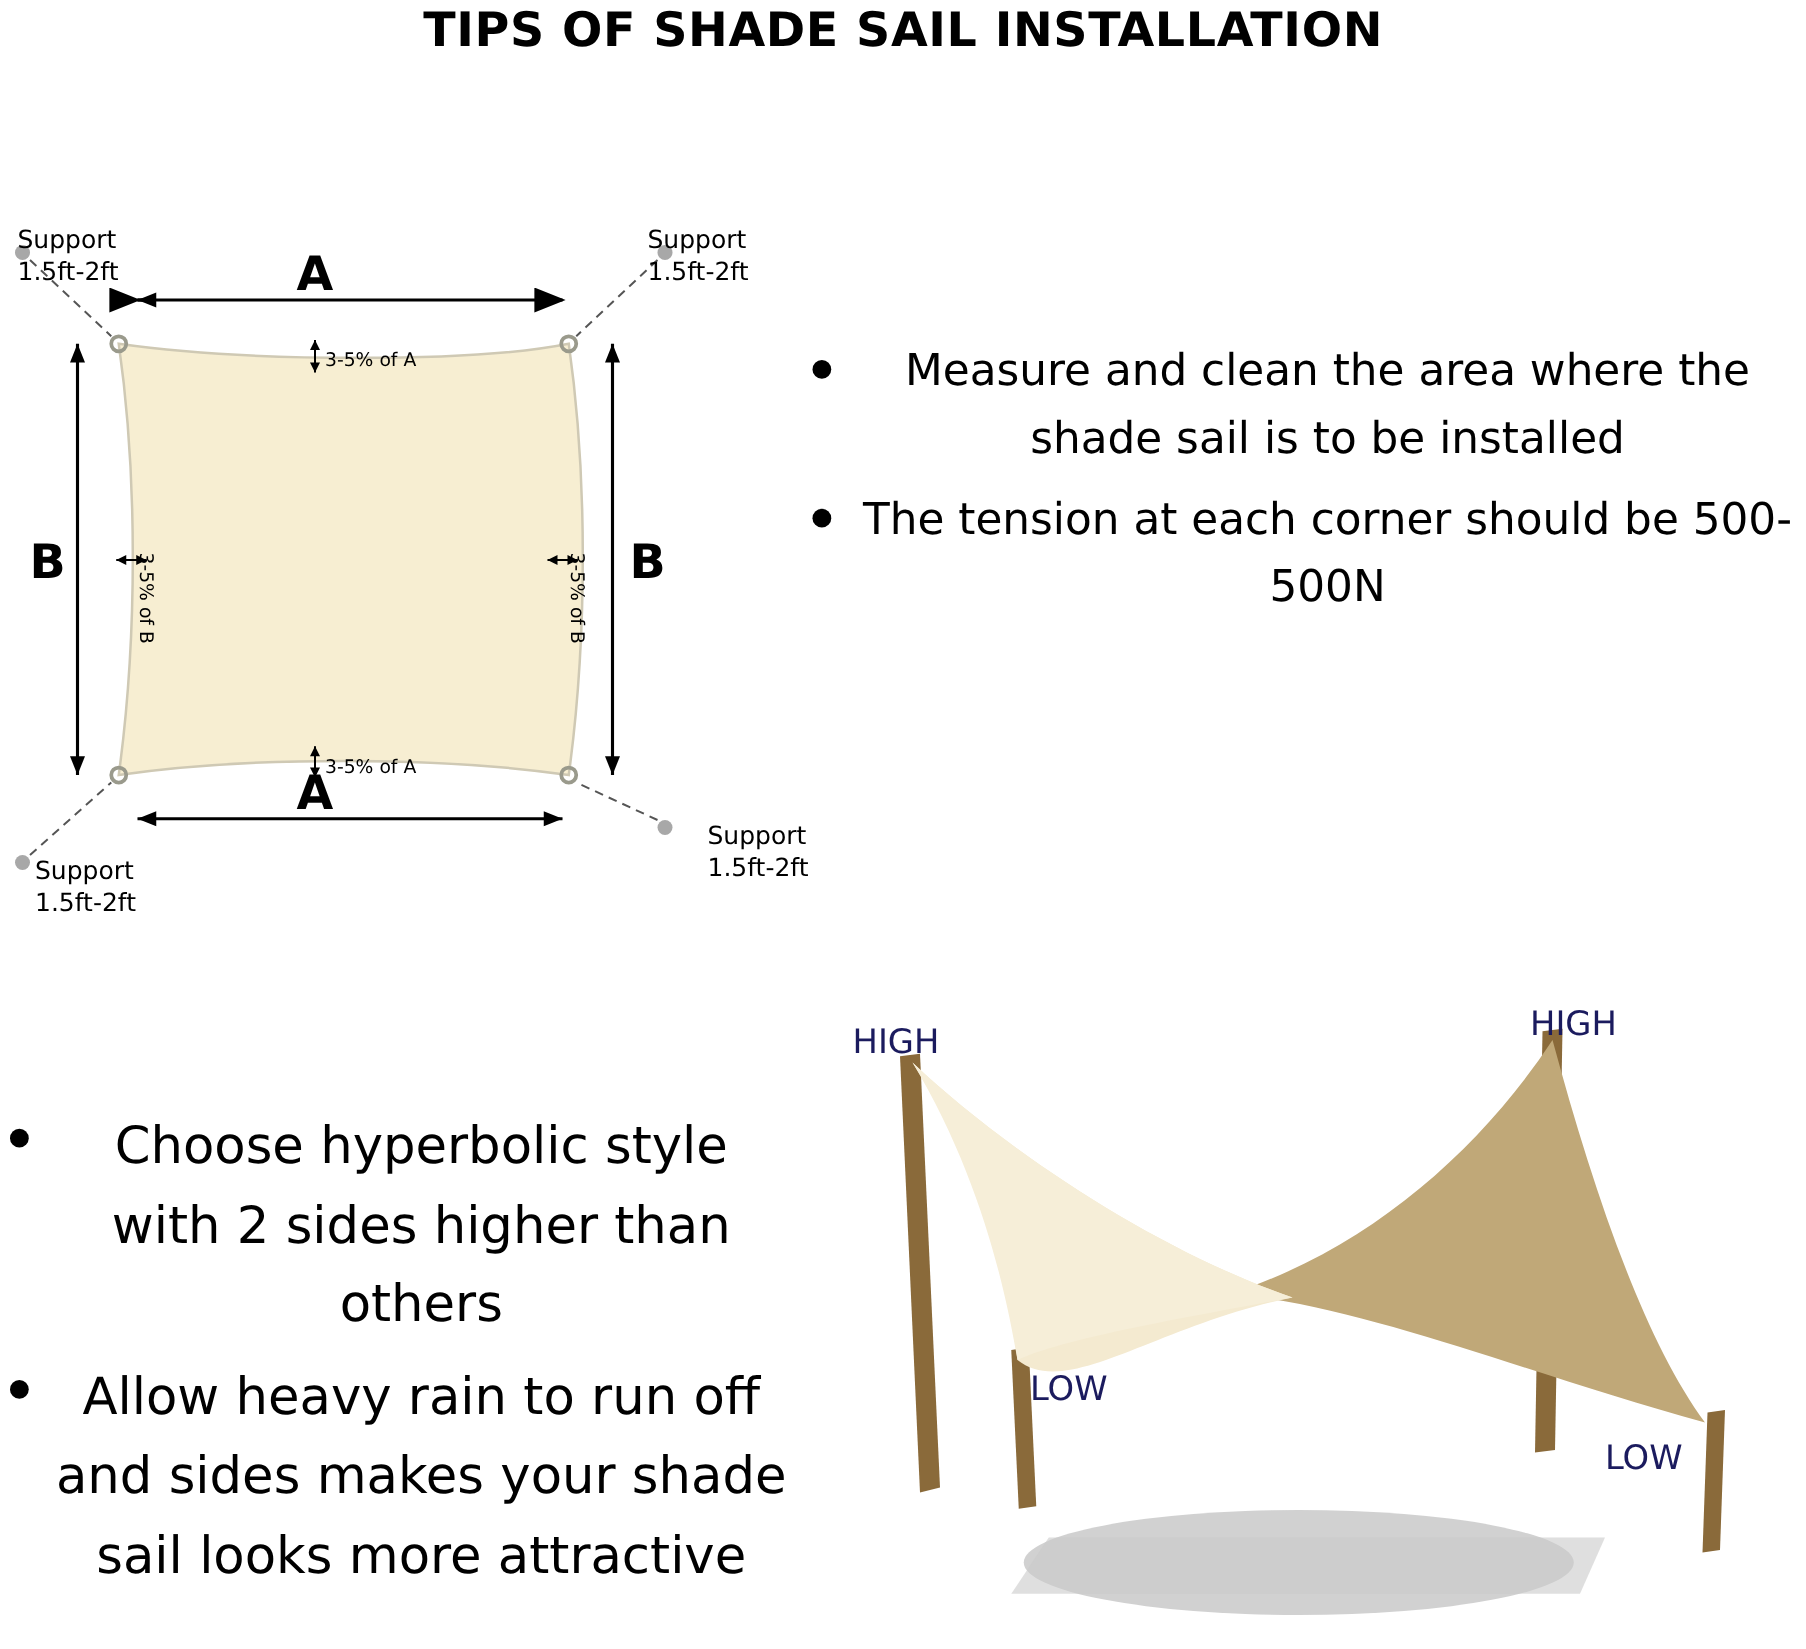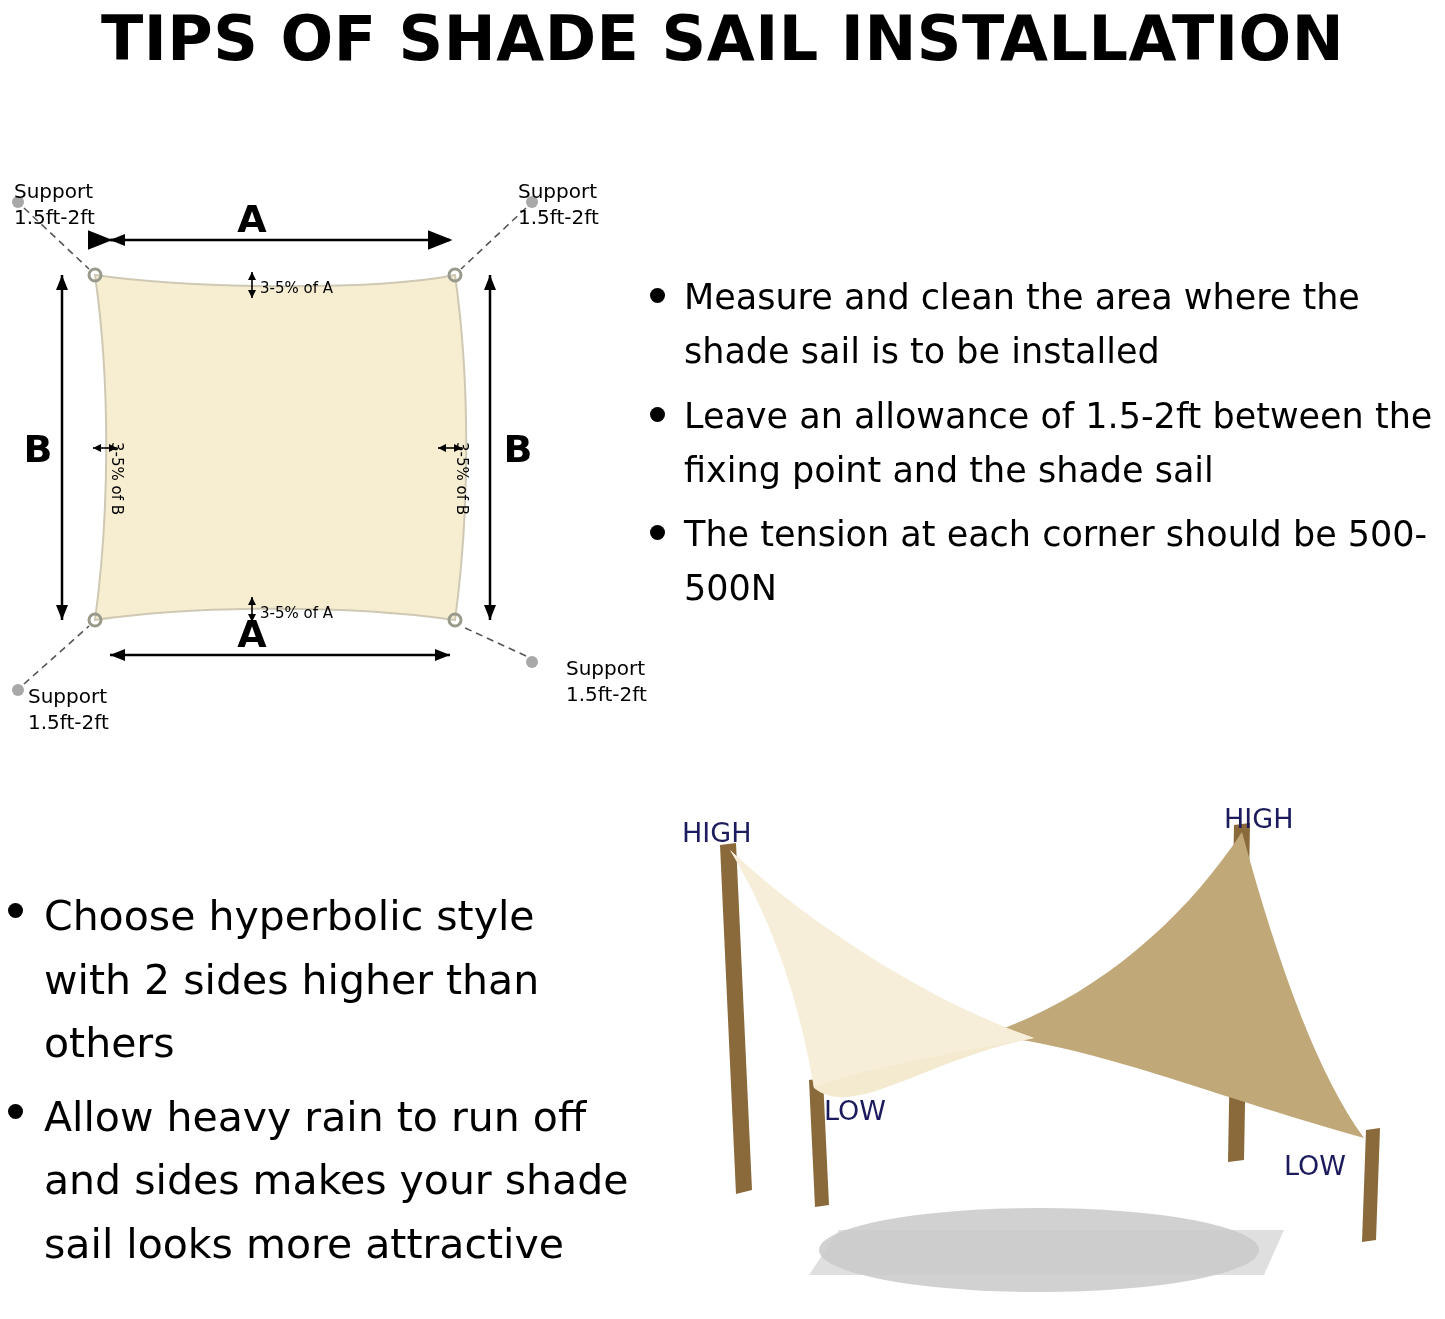--- a/index.html
+++ b/index.html
@@ -18,40 +18,41 @@
 
   
   #page-title {
     position: absolute;
     left: 0;
     top: 2px;
     width: 1445px;
     text-align: center;
     font-family: "DejaVu Sans", sans-serif;
     font-weight: bold;
-    font-size: 62px;
+    font-size: 38px;
     letter-spacing: 0.5px;
     white-space: nowrap;
   }
 
   
   #top-diagram {
     position: absolute;
     left: 0;
     top: 150px;
     width: 650px;
     height: 580px;
   }
 
   
   .bullet-list {
     position: absolute;
     list-style: none;
     margin: 0;
     padding: 0;
+    text-align: center;
   }
   .bullet-list li {
     position: relative;
     padding-left: 44px;
     margin-bottom: 10px;
   }
   .bullet-list li::before {
     content: "";
     position: absolute;
     left: 10px;
@@ -184,21 +185,20 @@
     <text x="28" y="553" font-size="20" font-family="'DejaVu Sans', sans-serif">Support</text>
     <text x="28" y="579" font-size="20" font-family="'DejaVu Sans', sans-serif">1.5ft-2ft</text>
 
     <text x="566" y="525" font-size="20" font-family="'DejaVu Sans', sans-serif">Support</text>
     <text x="566" y="551" font-size="20" font-family="'DejaVu Sans', sans-serif">1.5ft-2ft</text>
   </svg>
 </div>
 
 <ul class="bullet-list" id="top-bullets">
   <li>Measure and clean the area where the shade sail is to be installed</li>
-  <li>Leave an allowance of 1.5-2ft between the fixing point and the shade sail</li>
   <li>The tension at each corner should be 500-500N</li>
 </ul>
 
 <ul class="bullet-list" id="bottom-bullets">
   <li>Choose hyperbolic style with 2 sides higher than others</li>
   <li>Allow heavy rain to run off and sides makes your shade sail looks more attractive</li>
 </ul>
 
 <div id="bottom-illustration">
   <svg width="805" height="549" viewBox="0 0 805 549" xmlns="http://www.w3.org/2000/svg">

